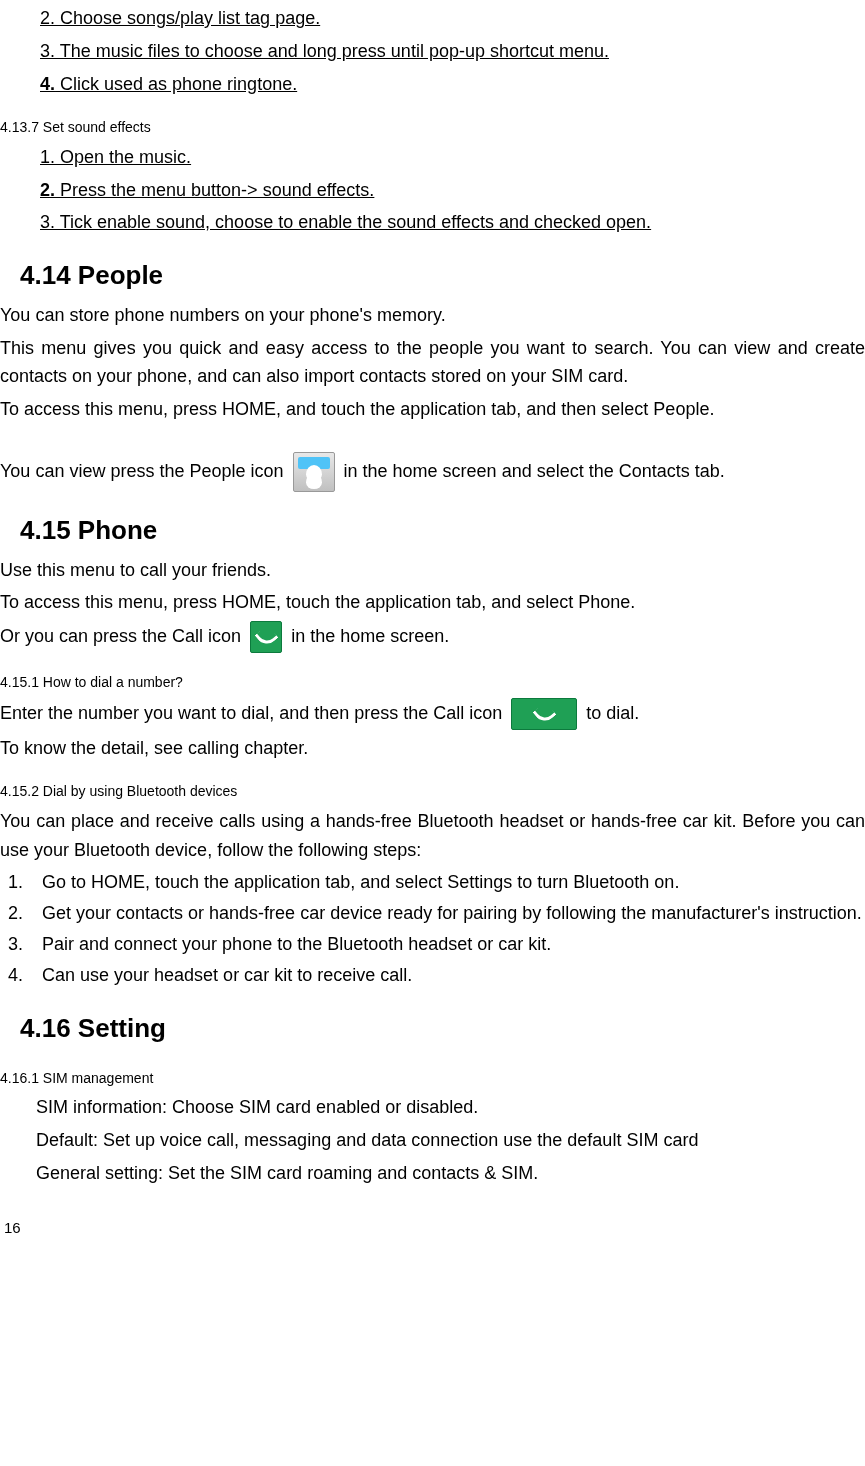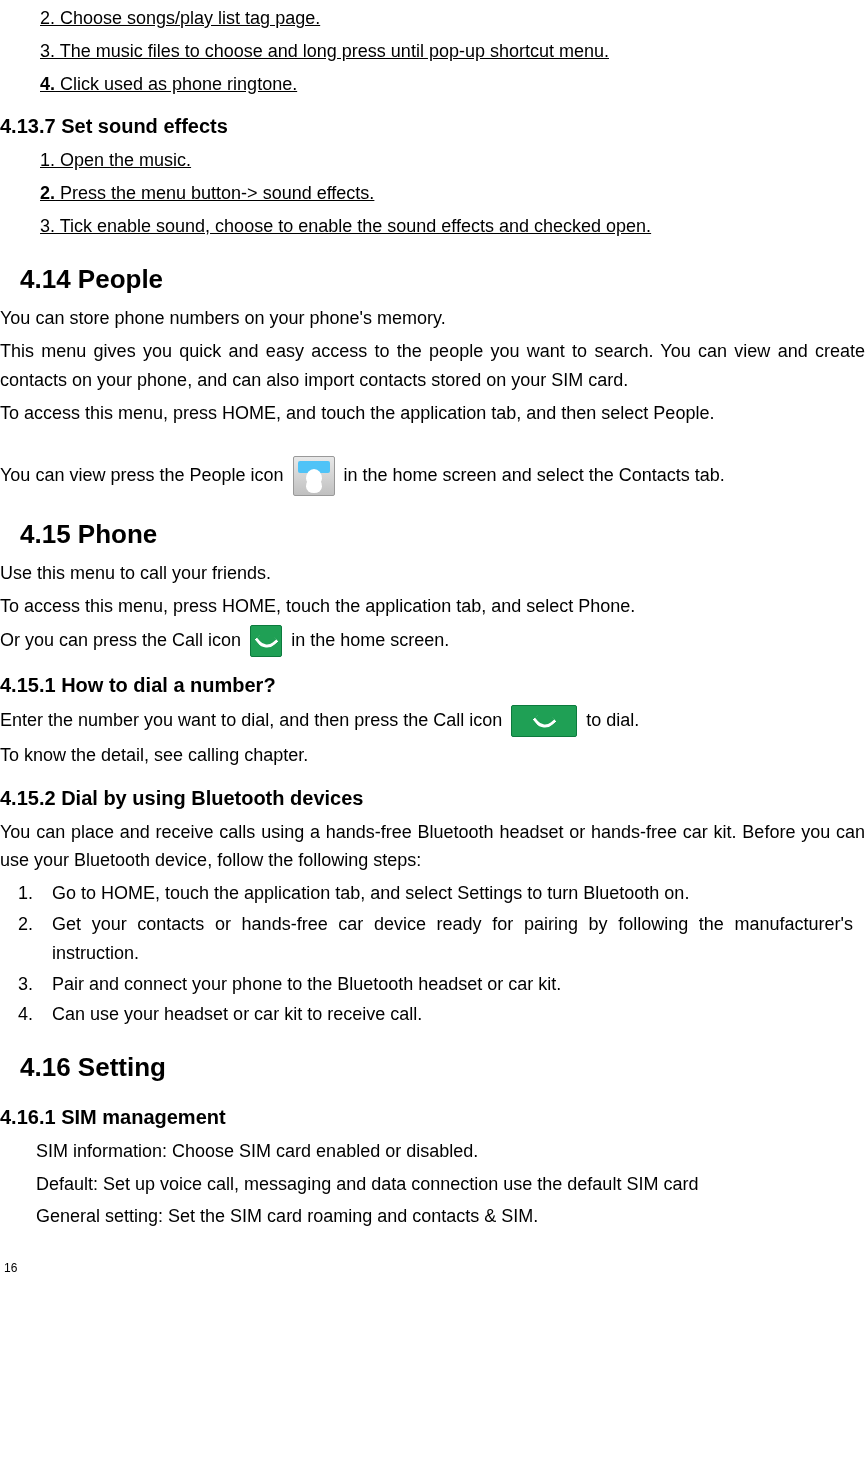--- a/index.html
+++ b/index.html
@@ -21,23 +21,23 @@
   }
   .indent2 {
     padding-left: 36px;
   }
   h2 {
     font-size: 26px;
     font-weight: bold;
     margin: 18px 0 4px 20px;
   }
   h3 {
-    font-size: 20px;
-    font-weight: bold;
-    margin: 12px 0 4px 0;
+    font-size: 14px;
+    font-weight: normal;
+    margin: 18px 0 4px 0;
   }
   p {
     margin: 4px 0;
   }
   .justify {
     text-align: justify;
   }
   .bold {
     font-weight: bold;
   }
@@ -116,25 +116,25 @@
     border-right: none;
     border-radius: 0 0 0 12px;
     transform: rotate(-40deg);
   }
   ol.numbered {
     margin: 4px 0;
     padding-left: 26px;
   }
   ol.numbered li {
     padding-left: 14px;
-    margin: 2px 12px;
+    margin: 2px 2px;
     text-align: justify;
   }
   .page-num {
-    font-size: 12px;
+    font-size: 15px;
     padding-left: 4px;
     margin-top: 28px;
   }
 </style>
 </head>
 <body>
 
 <div class="page">
 
   <div class="indent">

